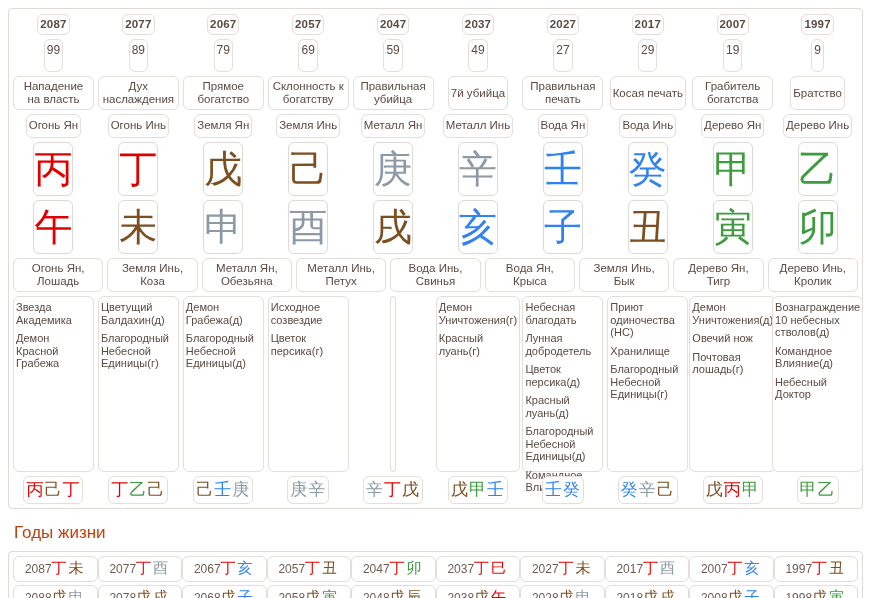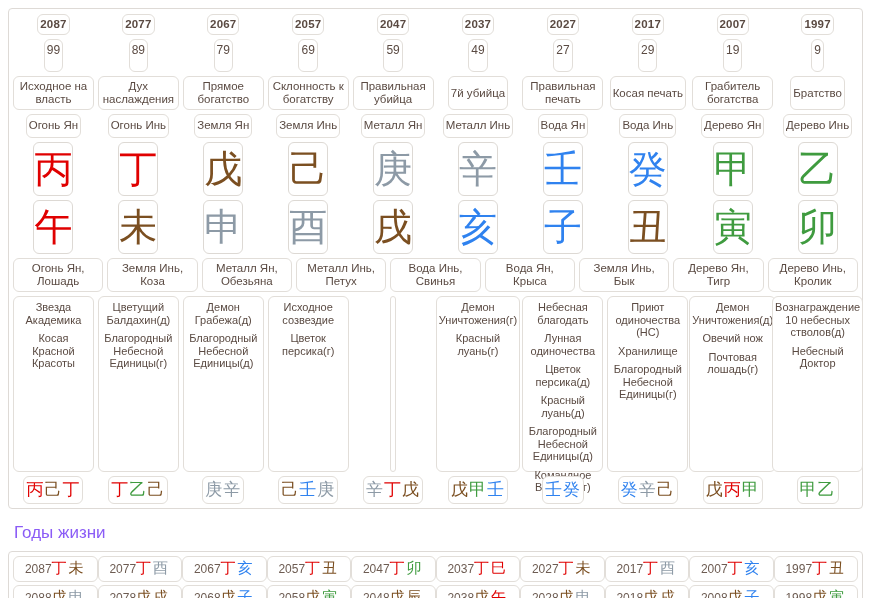--- a/index.html
+++ b/index.html
@@ -73,41 +73,41 @@
     align-items: flex-start;
     display: flex;
     flex-direction: column;
     justify-content: flex-start;
     padding: 4px 2px;
     font-size: 11px;
     line-height: 12.5px;
   }
   .row-desc .box .star {
     width: 100%;
-    text-align: center;
+    text-align: left;
     margin-bottom: 6px;
   }
   .row-hidden .box {
     padding: 3px 2px 4px;
     font-family: Liberation Serif, serif;
     font-size: 17px;
     line-height: 19px;
     letter-spacing: 1px;
   }
   
   .c-wood  { color: #3f9b3f; }
   .c-fire  { color: #e00000; }
   .c-earth { color: #7b4f21; }
   .c-metal { color: #8d9aa6; }
   .c-water { color: #2f82ef; }
 
   h2.section-title {
     font-size: 17px;
     font-weight: normal;
-    color: #8b5cf6;
+    color: #c2410c;
     margin: 14px 0 8px 14px;
     font-family: "Liberation Sans", sans-serif;
   }
   .years-panel {
     margin: 0 8px 8px 8px;
     border: 1px solid #dedad6;
     border-radius: 4px;
     padding: 4px;
   }
   .years-grid { display: flex; flex-direction: column; gap: 3px; }
@@ -194,21 +194,21 @@
         </div>
         <div class="cell">
           <div class="box">19</div>
         </div>
         <div class="cell">
           <div class="box">9</div>
         </div>
       </div>
     <div class="row row-god">
         <div class="cell">
-          <div class="box">Исходное на власть</div>
+          <div class="box">Нападение на власть</div>
         </div>
         <div class="cell">
           <div class="box">Дух наслаждения</div>
         </div>
         <div class="cell">
           <div class="box">Прямое богатство</div>
         </div>
         <div class="cell">
           <div class="box">Склонность к богатству</div>
         </div>
@@ -353,21 +353,21 @@
           <div class="box">Дерево Ян, Тигр</div>
         </div>
         <div class="cell">
           <div class="box">Дерево Инь, Кролик</div>
         </div>
       </div>
     <div class="row row-desc">
         <div class="cell">
           <div class="box">
             <div class="star">Звезда Академика</div>
-            <div class="star">Косая Красной Красоты</div>
+            <div class="star">Демон Красной Грабежа</div>
           </div>
         </div>
         <div class="cell">
           <div class="box">
             <div class="star">Цветущий Балдахин(д)</div>
             <div class="star">Благородный Небесной Единицы(г)</div>
           </div>
         </div>
         <div class="cell">
           <div class="box">
@@ -386,21 +386,21 @@
         </div>
         <div class="cell">
           <div class="box">
             <div class="star">Демон Уничтожения(г)</div>
             <div class="star">Красный луань(г)</div>
           </div>
         </div>
         <div class="cell">
           <div class="box">
             <div class="star">Небесная благодать</div>
-            <div class="star">Лунная одиночества</div>
+            <div class="star">Лунная добродетель</div>
             <div class="star">Цветок персика(д)</div>
             <div class="star">Красный луань(д)</div>
             <div class="star">Благородный Небесной Единицы(д)</div>
             <div class="star">Командное Влияние(г)</div>
           </div>
         </div>
         <div class="cell">
           <div class="box">
             <div class="star">Приют одиночества (НС)</div>
             <div class="star">Хранилище</div>
@@ -410,36 +410,37 @@
         <div class="cell">
           <div class="box">
             <div class="star">Демон Уничтожения(д)</div>
             <div class="star">Овечий нож</div>
             <div class="star">Почтовая лошадь(г)</div>
           </div>
         </div>
         <div class="cell">
           <div class="box">
             <div class="star">Вознаграждение 10 небесных стволов(д)</div>
+            <div class="star">Командное Влияние(д)</div>
             <div class="star">Небесный Доктор</div>
           </div>
         </div>
       </div>
     <div class="row row-hidden">
         <div class="cell">
           <div class="box"><span class="c-fire">丙</span><span class="c-earth">己</span><span class="c-fire">丁</span></div>
         </div>
         <div class="cell">
           <div class="box"><span class="c-fire">丁</span><span class="c-wood">乙</span><span class="c-earth">己</span></div>
         </div>
         <div class="cell">
+          <div class="box"><span class="c-earth">己</span><span class="c-water">壬</span><span class="c-metal">庚</span></div>
+        </div>
+        <div class="cell">
           <div class="box"><span class="c-metal">庚</span><span class="c-metal">辛</span></div>
-        </div>
-        <div class="cell">
-          <div class="box"><span class="c-earth">己</span><span class="c-water">壬</span><span class="c-metal">庚</span></div>
         </div>
         <div class="cell">
           <div class="box"><span class="c-metal">辛</span><span class="c-fire">丁</span><span class="c-earth">戊</span></div>
         </div>
         <div class="cell">
           <div class="box"><span class="c-earth">戊</span><span class="c-wood">甲</span><span class="c-water">壬</span></div>
         </div>
         <div class="cell">
           <div class="box"><span class="c-water">壬</span><span class="c-water">癸</span></div>
         </div>

